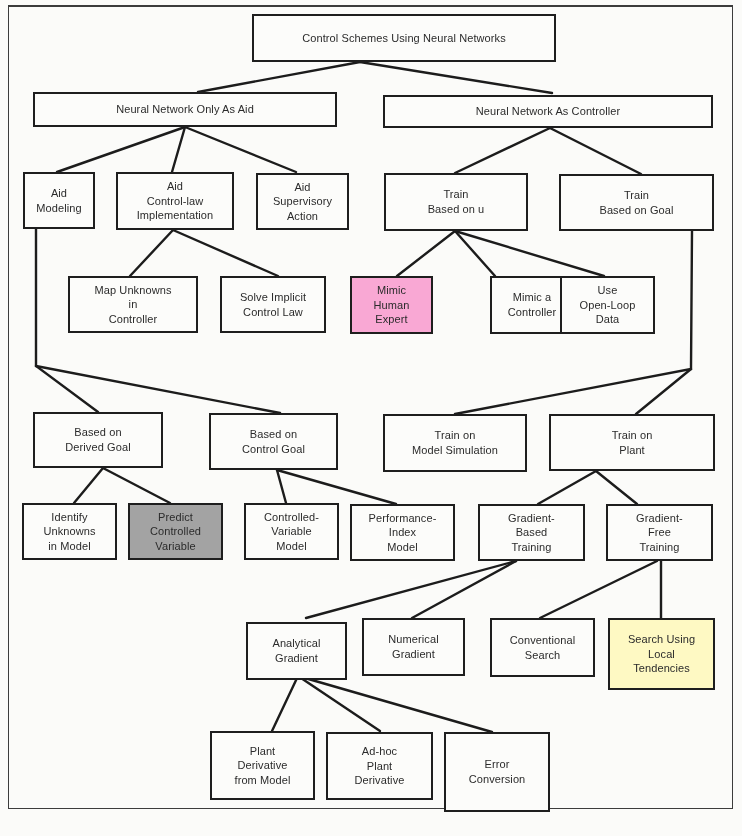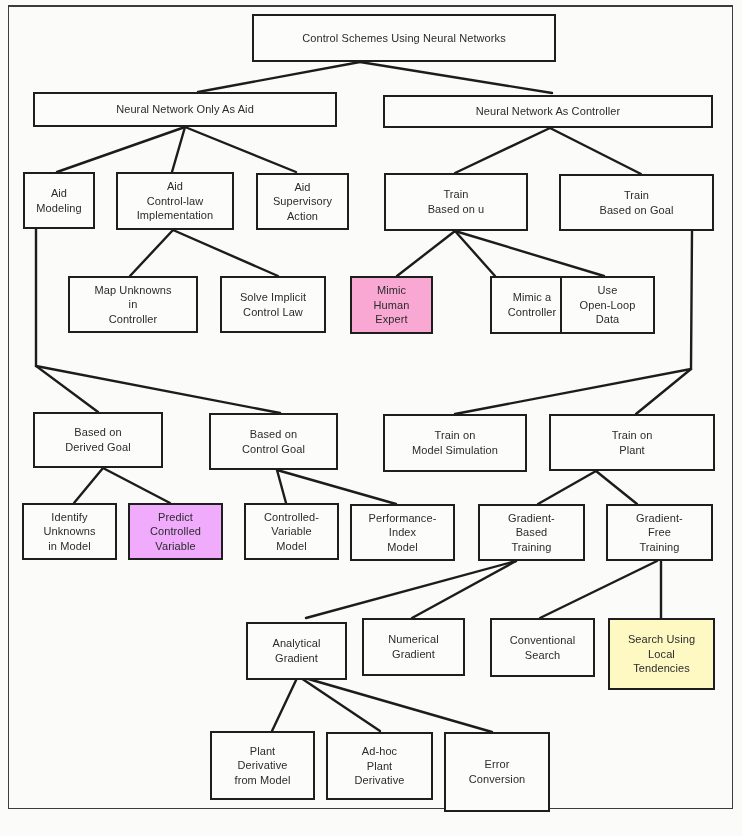--- a/index.html
+++ b/index.html
@@ -109,21 +109,21 @@
 Derived Goal</div>
       <div class="node" style="left: 209px; top: 413px; width: 129px; height: 57px; border-color: rgb(30, 30, 30); background: rgb(252, 252, 250); color: rgb(43, 43, 43);">Based on
 Control Goal</div>
       <div class="node" style="left: 383px; top: 414px; width: 144px; height: 58px; border-color: rgb(30, 30, 30); background: rgb(252, 252, 250); color: rgb(43, 43, 43);">Train on
 Model Simulation</div>
       <div class="node" style="left: 549px; top: 414px; width: 166px; height: 57px; border-color: rgb(30, 30, 30); background: rgb(252, 252, 250); color: rgb(43, 43, 43);">Train on
 Plant</div>
       <div class="node" style="left: 22px; top: 503px; width: 95px; height: 57px; border-color: rgb(30, 30, 30); background: rgb(252, 252, 250); color: rgb(43, 43, 43);">Identify
 Unknowns
 in Model</div>
-      <div class="node" style="left: 128px; top: 503px; width: 95px; height: 57px; border-color: rgb(30, 30, 30); background: #f0abfc; color: rgb(43, 43, 43);">Predict
+      <div class="node" style="left: 128px; top: 503px; width: 95px; height: 57px; border-color: rgb(30, 30, 30); background: #a3a3a3; color: rgb(43, 43, 43);">Predict
 Controlled
 Variable</div>
       <div class="node" style="left: 244px; top: 503px; width: 95px; height: 57px; border-color: rgb(30, 30, 30); background: rgb(252, 252, 250); color: rgb(43, 43, 43);">Controlled-
 Variable
 Model</div>
       <div class="node" style="left: 350px; top: 504px; width: 105px; height: 57px; border-color: rgb(30, 30, 30); background: rgb(252, 252, 250); color: rgb(43, 43, 43);">Performance-
 Index
 Model</div>
       <div class="node" style="left: 478px; top: 504px; width: 107px; height: 57px; border-color: rgb(30, 30, 30); background: rgb(252, 252, 250); color: rgb(43, 43, 43);">Gradient-
 Based

